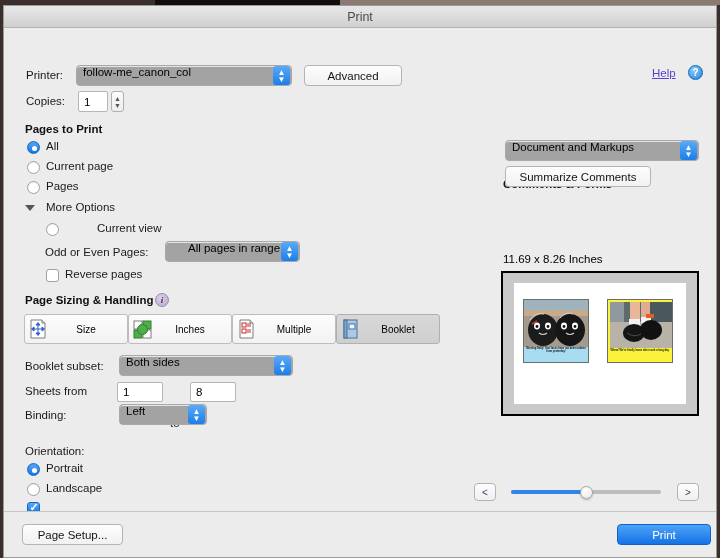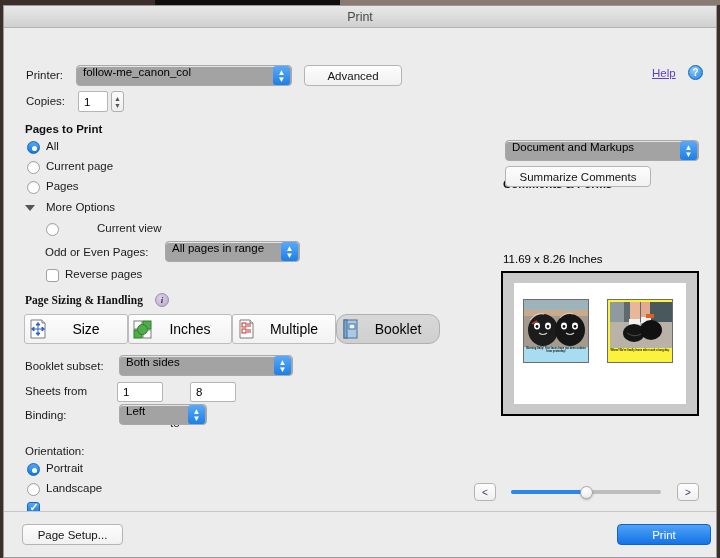--- a/index.html
+++ b/index.html
@@ -91,21 +91,21 @@
 
   
   .szbtn {
     position:absolute; height:30px; width:104px;
     background:linear-gradient(#fdfdfd,#f2f2f2);
     border:1px solid #bdbdbd; border-radius:3px;
     display:flex; align-items:center;
   }
   .szbtn.sel { background:linear-gradient(#d8d8d8,#cfcfcf); border-color:#b0b0b0; }
   .szbtn .ico { width:26px; flex:0 0 26px; display:flex; align-items:center; justify-content:center; }
-  .szbtn .txt { flex:1 1 auto; text-align:center; font-size:14px; padding-right:6px; }
+  .szbtn .txt { flex:1 1 auto; text-align:center; font-size:10px; padding-right:6px; }
 
   
   .infoico { position:absolute; width:14px; height:14px; border-radius:50%;
     background:radial-gradient(circle at 40% 35%, #ded0ea, #b9a7cc);
     border:1px solid #9b8bb0; color:#3b2d50; font-size:9px; font-style:italic;
     font-family:"Liberation Serif", serif; font-weight:bold;
     display:flex; align-items:center; justify-content:center; }
 
   
   .helplink { position:absolute; font-size:11.5px; color:#5b3fd1; text-decoration:underline; }
@@ -191,32 +191,32 @@
     <div class="radio" style="left:23px;top:153px;"></div>
     <div class="lbl" style="position:absolute;left:42px;top:152px;">Pages</div>
 
     <div class="tri" style="left:21px;top:177px;"></div>
     <div class="lbl" style="position:absolute;left:42px;top:173px;">More Options</div>
 
     <div class="radio" style="left:42px;top:195px;"></div>
     <div class="lbl" style="position:absolute;left:72px;top:194px;margin-left:21px;">Current view</div>
 
     <div class="lbl" style="position:absolute;left:41px;top:218px;">Odd or Even Pages:</div>
-    <div class="popup" style="left:161px;top:213px;width:135px;">
+    <div class="popup" style="left:161px;top:213px;width:135px;padding-left:16px;">
       <div class="val">All pages in range</div>
       <div class="arrows">
           <span>▲</span>
           <span>▼</span>
         </div>
     </div>
 
     <div class="cbox" style="left:42px;top:241px;"></div>
     <div class="lbl" style="position:absolute;left:61px;top:240px;">Reverse pages</div>
 
-    <div class="sec-head" style="position:absolute;left:21px;top:266px;font-family:Liberation Serif, serif;">Page Sizing &amp; Handling</div>
+    <div class="sec-head" style="position:absolute;left:21px;top:266px;">Page Sizing &amp; Handling</div>
     <div class="infoico" style="left:151px;top:265px;">i</div>
 
     <div class="szbtn" style="left:20px;top:286px;">
       <div class="ico">
         <svg width="18" height="20" viewBox="0 0 18 20">
           <path d="M2 1 h11 l3 3 v15 h-14 z" fill="#fff" stroke="#7d7d7d" stroke-width="1"></path>
           <path d="M13 1 v3 h3" fill="#e8e8e8" stroke="#7d7d7d" stroke-width="1"></path>
           <g stroke="#2f5fd0" stroke-width="1" fill="#2f5fd0">
             <path d="M9 5 v10 M4 10 h10"></path>
             <path d="M9 3.5 l-2 2.5 h4 z"></path>
@@ -248,21 +248,21 @@
           <path d="M2 1 h10 l3 3 v15 h-13 z" fill="#fff" stroke="#7d7d7d"></path>
           <path d="M12 1 v3 h3" fill="#e8e8e8" stroke="#7d7d7d"></path>
           <rect x="4" y="4" width="4" height="4" fill="none" stroke="#c32b2b"></rect>
           <rect x="4" y="10" width="4" height="4" fill="none" stroke="#c32b2b"></rect>
           <path d="M9 5 h4 M9 7 h4 M9 11 h4 M9 13 h4" stroke="#c32b2b" stroke-width="1"></path>
         </svg>
       </div>
       <div class="txt">Multiple</div>
     </div>
 
-    <div class="szbtn sel" style="left:332px;top:286px;border-radius:11px;">
+    <div class="szbtn sel" style="left:332px;top:286px;">
       <div class="ico">
         <svg width="17" height="20" viewBox="0 0 17 20">
           <rect x="2" y="1" width="13" height="18" fill="#a9c9e8" stroke="#4a6f94"></rect>
           <rect x="2" y="1" width="3" height="18" fill="#7ba8d4" stroke="#4a6f94"></rect>
           <rect x="7" y="5" width="6" height="5" fill="#eef4fa" stroke="#4a6f94"></rect>
         </svg>
       </div>
       <div class="txt">Booklet</div>
     </div>
 

